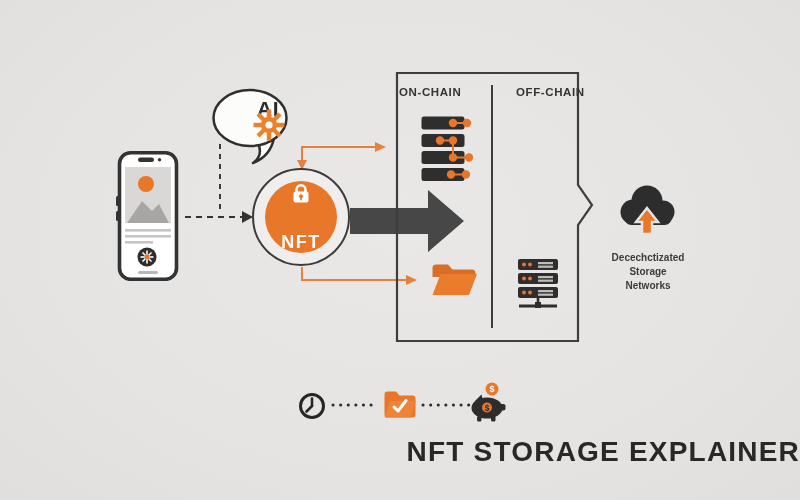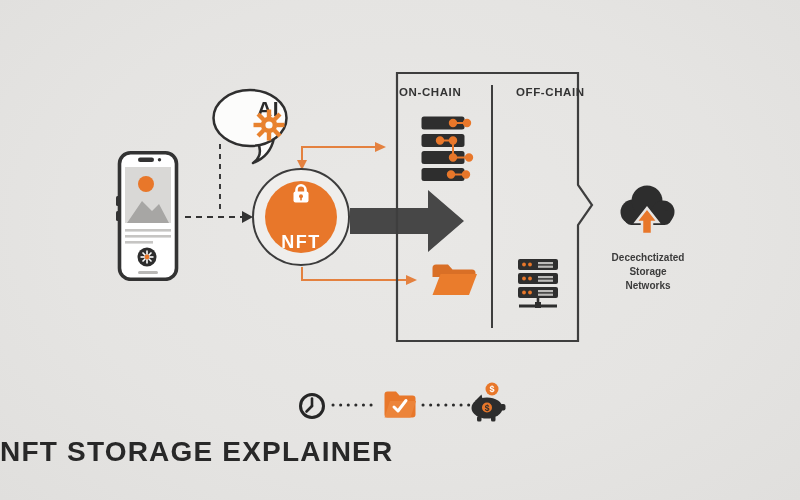--- a/index.html
+++ b/index.html
@@ -20,21 +20,21 @@
   .nft-label{color:#ffffff;font-weight:bold;font-size:18px;letter-spacing:1.5px;}
   
   .box-label{position:absolute;top:86px;font-size:11.5px;font-weight:bold;color:#333;
     letter-spacing:.6px;text-align:left;}
   .on-chain{left:399px;width:94px;}
   .off-chain{left:516px;width:92px;}
   
   .cloud-caption{position:absolute;left:592px;top:251px;width:112px;text-align:center;
     font-size:10px;line-height:14px;font-weight:bold;color:#3b3b3b;}
   
-  .title{position:absolute;left:0;top:436px;width:800px;text-align:left;
+  .title{position:absolute;left:0;top:436px;width:800px;text-align:right;
     font-size:28px;font-weight:bold;color:#282828;letter-spacing:1.2px;}
   svg text{font-family:"Liberation Sans",sans-serif;}
 </style>
 </head>
 <body>
 
 <div id="canvas">
 
   <svg id="connectors" viewBox="0 0 800 500">
 

